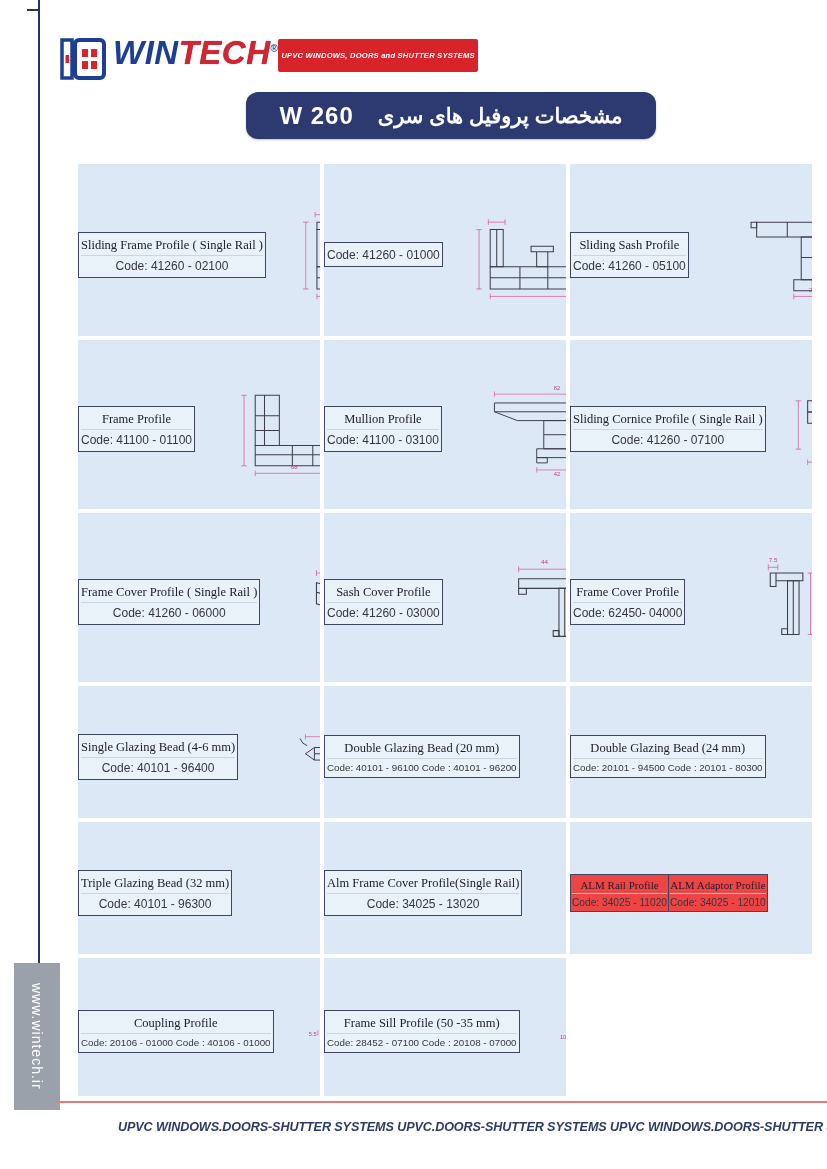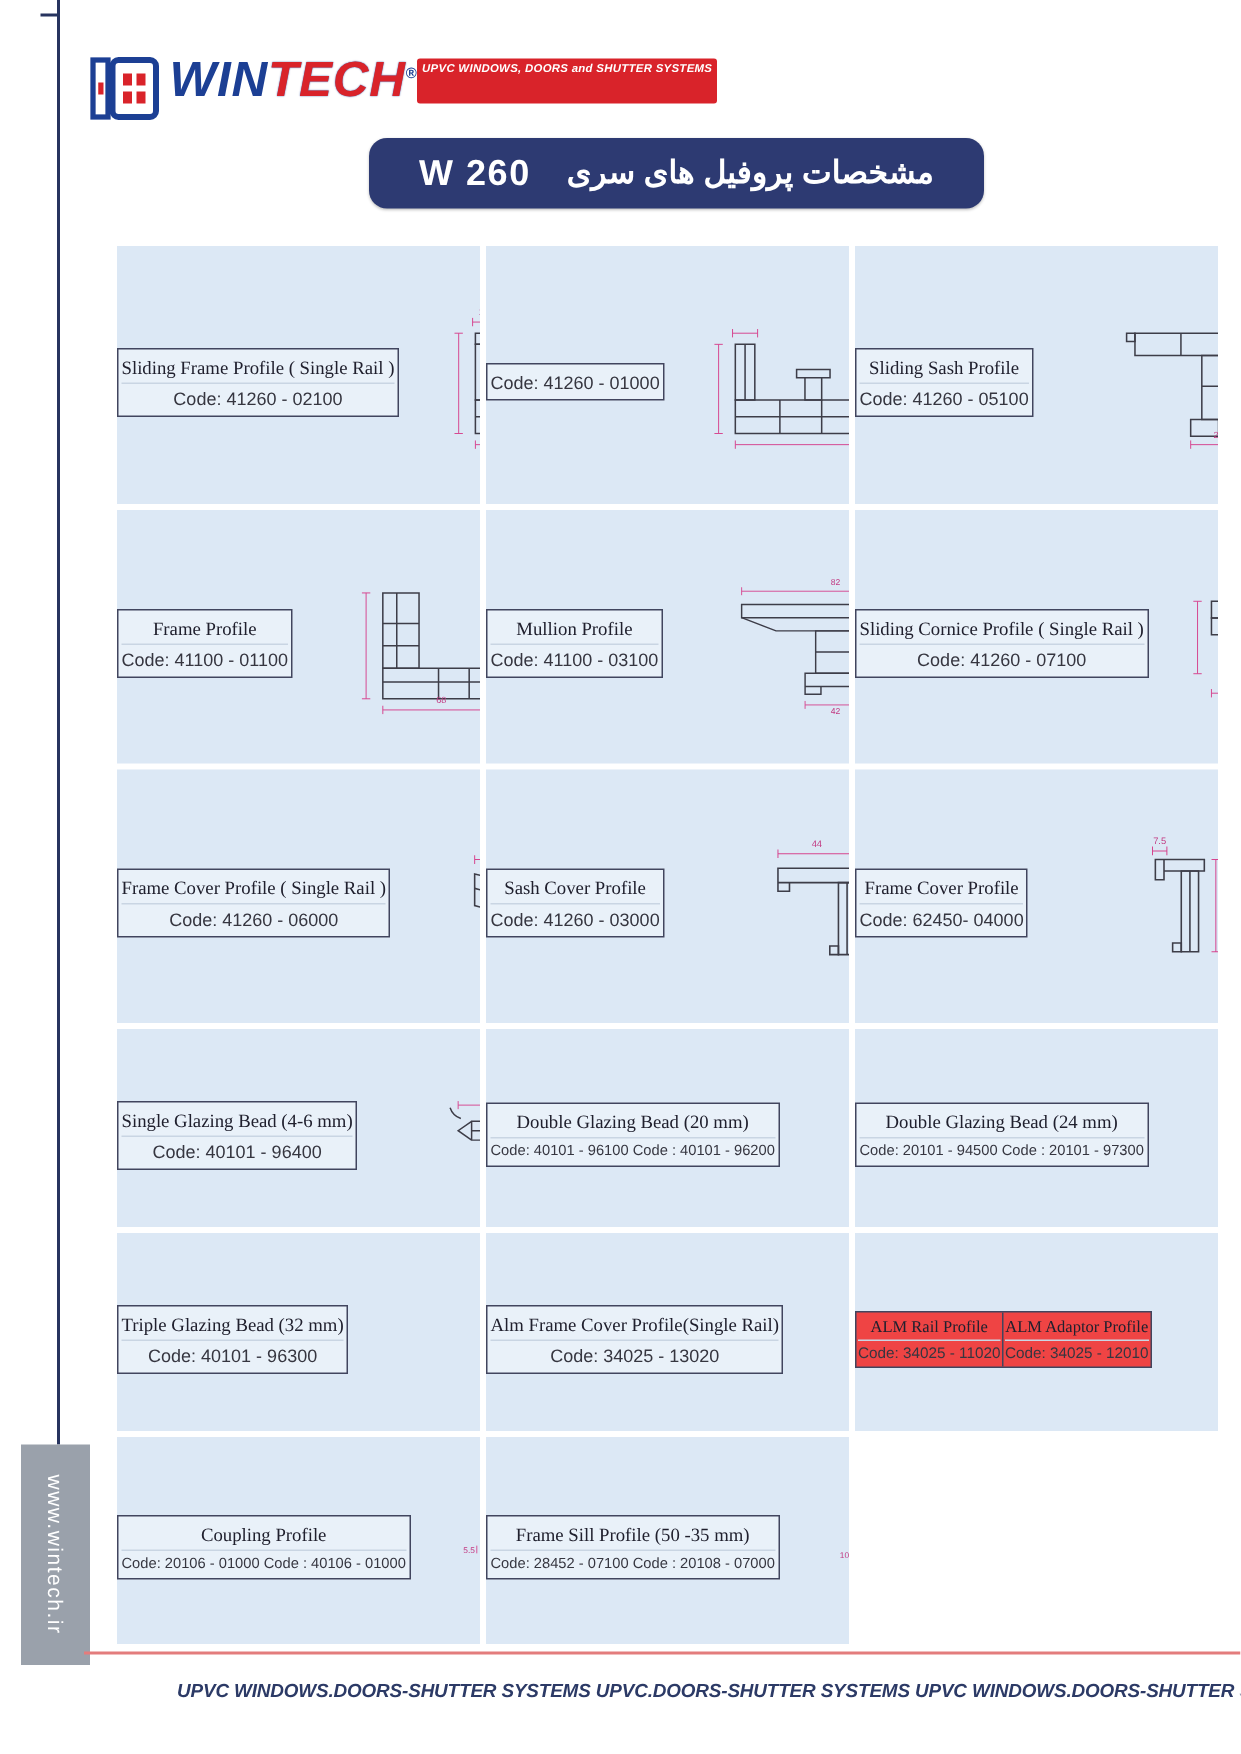--- a/index.html
+++ b/index.html
@@ -5,21 +5,21 @@
   html,body{margin:0;padding:0}
   body{width:827px;height:1169px;position:relative;background:#fff;font-family:"Liberation Sans",sans-serif;overflow:hidden}
   .vline{position:absolute;left:38px;top:0;width:2px;height:963px;background:#27345f}
   .vtick{position:absolute;left:27px;top:9px;width:12px;height:2px;background:#27345f}
   
   .logo{position:absolute;left:60px;top:36px;display:flex;align-items:flex-start;gap:7px}
   .wordmark{display:flex;flex-direction:row}
   .brandline{font-style:italic;font-weight:bold;font-size:33px;line-height:1;letter-spacing:.5px;font-family:"Liberation Sans",sans-serif}
   .win{color:#1c3f94}.tech{color:#d9232a;text-shadow:0 0 1px #1c3f94}
   .reg{font-size:10px;color:#1c3f94;vertical-align:super;font-style:normal;font-weight:bold}
-  .tagbar{margin-top:3px;background:#d9232a;color:#fff;font-size:7.6px;font-style:italic;font-weight:bold;text-align:center;padding:2px 3px;border-radius:2px;letter-spacing:.2px;white-space:nowrap}
+  .tagbar{margin-top:3px;background:#d9232a;color:#fff;font-size:7.6px;font-style:italic;font-weight:bold;text-align:center;padding:12px 3px;border-radius:2px;letter-spacing:.2px;white-space:nowrap}
   
   .banner{position:absolute;left:246px;top:92px;width:410px;height:47px;background:#2d3a72;border-radius:12px;display:flex;align-items:center;justify-content:center;gap:24px;color:#fff;box-shadow:0 1px 2px rgba(0,0,0,.25)}
   .banner .series{font-weight:bold;font-size:24px;letter-spacing:1px}
   .banner .fa{font-size:21px;font-weight:bold;direction:rtl}
   
   .grid{position:absolute;left:78px;top:164px;width:734px;display:grid;grid-template-columns:repeat(3,1fr);grid-template-rows:172px 169px 169px 132px 132px 138px;gap:4px}
   .cell{background:#dce8f5;display:flex;align-items:center;overflow:hidden}
   .tbox{margin-top:9px;width:88%;background:#e9f1f9;border:1px solid #41455e;text-align:center;padding:2px}
   .tbox .t{font-family:"Liberation Serif",serif;font-size:12.5px;color:#20202e;padding:3px 0 2px;border-bottom:1px solid #c9d5e3;white-space:nowrap}
   .tbox .c{font-size:12px;color:#363640;padding:3px 0 2px;white-space:nowrap}
@@ -268,21 +268,21 @@
         <text class="dt" x="98" y="44">22</text>
         <path class="d" d="M162 32v20"></path>
         <text class="dt" x="168" y="44">22</text>
       </svg>
     </div>
   </div>
 
   <div class="cell">
     <div class="tbox">
       <div class="t">Double Glazing Bead (24 mm)</div>
-      <div class="c dual">Code: 20101 - 94500  Code : 20101 - 97300</div>
+      <div class="c dual">Code: 20101 - 94500  Code : 20101 - 80300</div>
     </div>
     <div class="dwg">
       <svg width="230" height="70" viewBox="0 0 230 78">
         <path class="p" d="M62 30h20v24H72L62 42z M62 30l-6-6"></path>
         <path class="p" d="M132 30h20v24h-10l-10-12z M132 30l-6-6"></path>
         <path class="d" d="M62 20h20 M62 17v6 M82 17v6"></path>
         <text class="dt" x="72" y="15">16</text>
         <path class="d" d="M132 20h20 M132 17v6 M152 17v6"></path>
         <text class="dt" x="142" y="15">16</text>
         <path class="d" d="M90 30v24 M160 30v24"></path>

